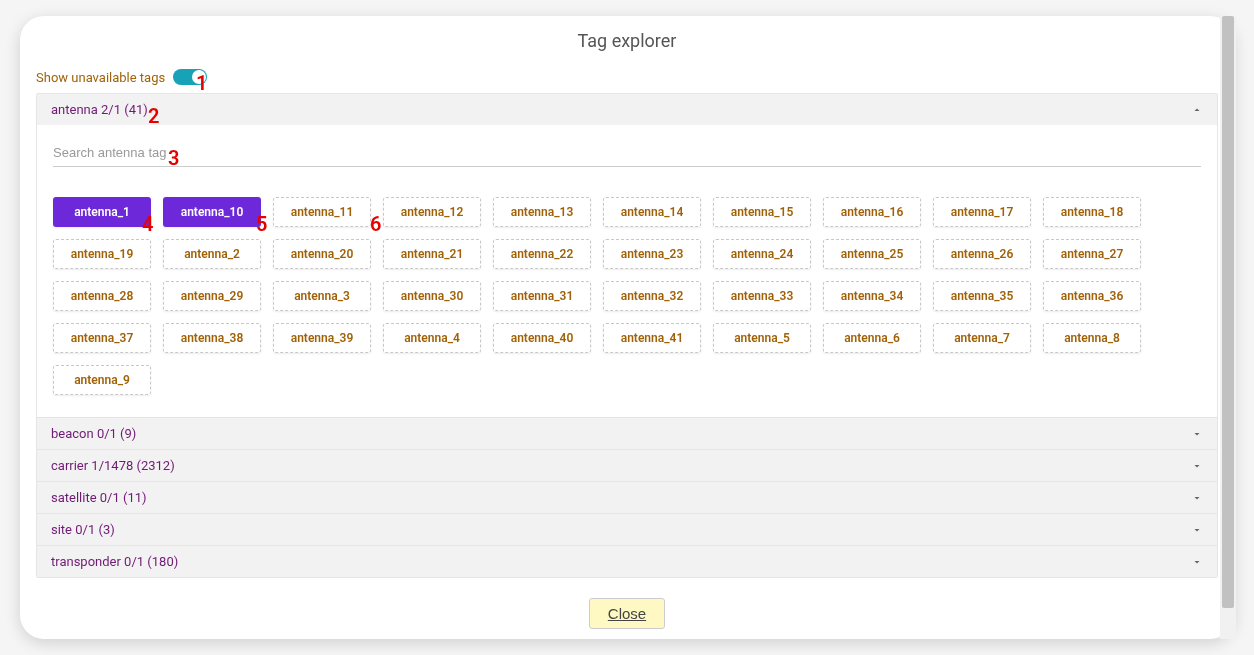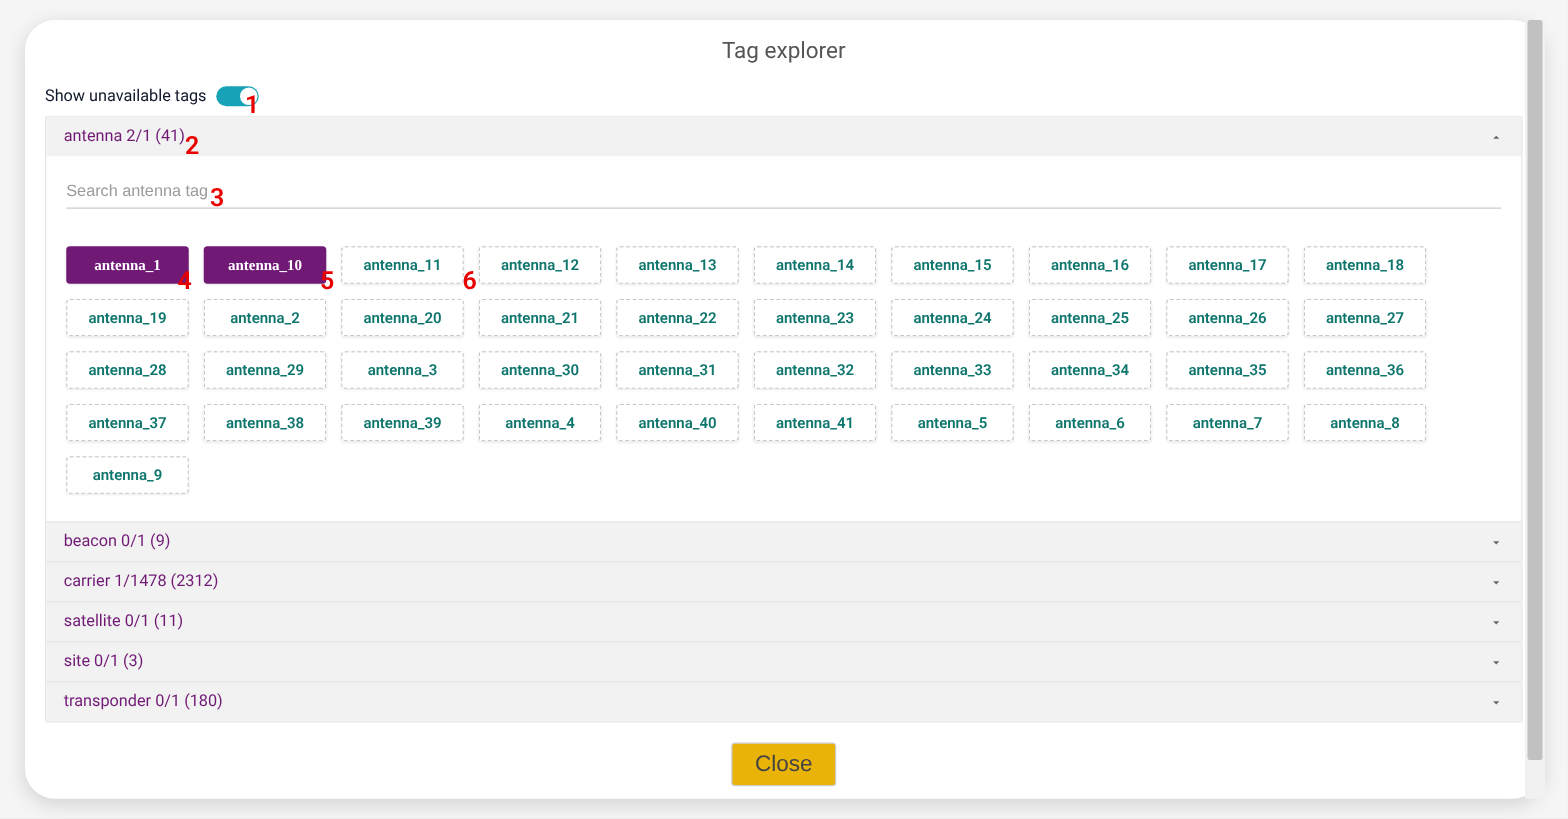--- a/index.html
+++ b/index.html
@@ -4,39 +4,39 @@
 <style>
   * { box-sizing: border-box; }
   html, body { margin:0; padding:0; height:100%; font-family: -apple-system, BlinkMacSystemFont, "Segoe UI", Roboto, Arial, sans-serif; }
   body { background:#e0e0e0; position:relative; width:1254px; height:655px; overflow:hidden; }
   .backdrop-rects { position:absolute; inset:0; }
   .br { position:absolute; background:#f5f5f5; }
   .modal { position:absolute; left:20px; top:16px; right:20px; bottom:16px; background:#fff; box-shadow:0 4px 16px rgba(0,0,0,.15);border-radius:24px; }
   .modal-inner { display:flex; flex-direction:column; height:100%; }
   .modal-header { text-align:center; padding:14px 0 14px; color:#555; font-size:18px; }
   .modal-body { flex:1; overflow:auto; padding:0 16px 0 16px; }
-  .toggle-row { display:flex; align-items:flex-end; gap:8px; font-size:13px; color:#0f172a; margin:4px 0 8px 0; }
+  .toggle-row { display:flex; align-items:flex-end; gap:8px; font-size:13px; color:#a16207; margin:4px 0 8px 0; }
   .toggle { width:34px; height:16px; border-radius:10px; background:#17a2b8; position:relative; }
   .toggle::after { content:""; position:absolute; right:1px; top:1px; width:14px; height:14px; background:#fff; border-radius:50%; }
   .accordion { border:1px solid #e5e5e5; border-radius:2px; }
   .acc-item { }
   .acc-header { background:#f2f2f2; color:#701a75; font-size:13px; padding:8px 14px; display:flex; align-items:center; justify-content:space-between; border-top:1px solid #e5e5e5; cursor:pointer; }
   .acc-item:first-child .acc-header { border-top:none; }
   .chev { width:12px; height:12px; display:flex; align-items:center; justify-content:center; }
   .chev svg { width:12px; height:12px; fill:#666; }
   .acc-body { padding:14px 16px 18px; }
   .search-wrap { margin-bottom:12px; }
   .search-input { width:100%; border:none; border-bottom:1px solid #ccc; font-size:13px; color:#777; padding:6px 0 6px 0; outline:none; background:transparent; }
   .search-input::placeholder { color:#9a9a9a; }
   .tag-grid { display:flex; flex-wrap:wrap; gap:12px 12px; padding:18px 0 4px; }
   .tag { min-width:98px; padding:0 14px; height:30px; display:flex; align-items:center; justify-content:center; font-size:12px; font-weight:600; border-radius:3px; box-shadow:0 1px 2px rgba(0,0,0,.08); cursor:pointer; user-select:none; }
-  .tag-selected { background:#701a75; color:#fff;font-family:Liberation Serif, serif; }
-  .tag-unavail { border:1px dashed #c8c8c8; color:#0f766e; background:#fff; }
+  .tag-selected { background:#6d28d9; color:#fff; }
+  .tag-unavail { border:1px dashed #c8c8c8; color:#a16207; background:#fff; }
   .modal-footer { padding:10px 0; display:flex; justify-content:center; }
-  .close-btn { background:#eab308; border:1px solid #ccc; color:#444; font-size:18px; padding:6px 18px; border-radius:3px; cursor:pointer; }
+  .close-btn { background:#fef9c3; border:1px solid #ccc; color:#444; font-size:15px; padding:6px 18px; border-radius:3px; cursor:pointer;text-decoration:underline; }
   .annot { position:absolute; color:#e80000; font-size:20px; font-weight:600; pointer-events:none; }
   .vscroll { position:absolute; right:18px; top:16px; bottom:16px; width:16px; background:#f1f1f1; }
   .vscroll-thumb { position:absolute; left:2px; right:2px; top:0; height:95%; background:#c1c1c1; border-radius:2px; }
 </style>
 </head>
 <body>
 
 <div class="backdrop-rects">
   <div class="br" style="left:0; top:0; width:100%; height:655px;"></div>
 </div>

